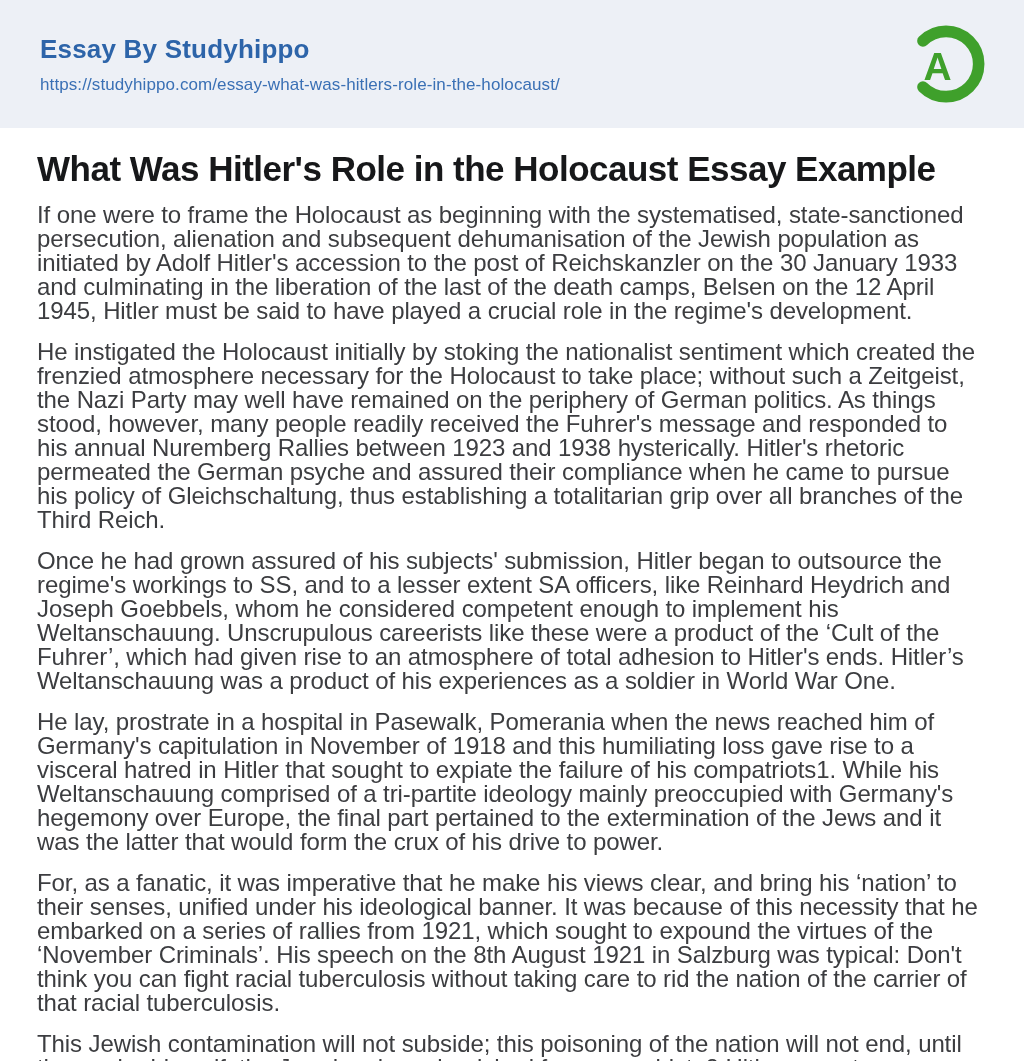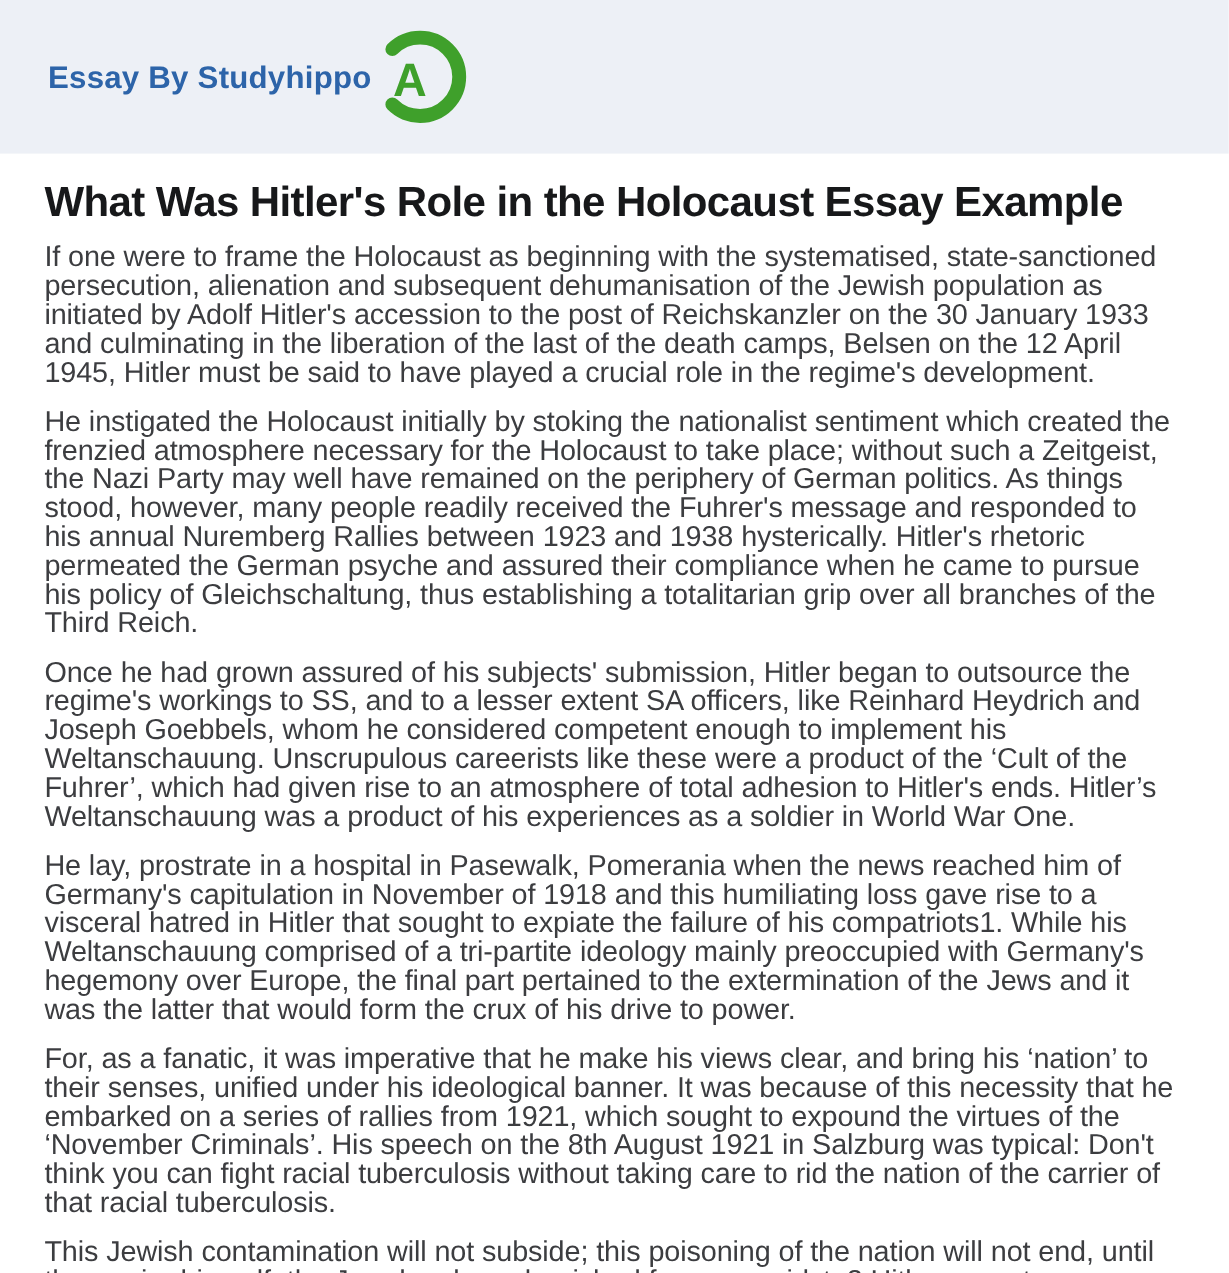--- a/index.html
+++ b/index.html
@@ -10,21 +10,21 @@
   }
   body { min-height: 1061px; }
 
   
   .header {
     width: 100%;
     height: 128px;
     background: var(--header-bg, #edf0f6);
     display: flex;
     align-items: center;
-    justify-content: flex-start;
+    justify-content: space-between;
     padding: 0 38px 0 40px;
   }
   .header-left { display: flex; flex-direction: column; gap: 10px; }
   .header-title {
     color: var(--link-blue, #2d64a9);
     font-size: 26px;
     font-weight: 700;
     letter-spacing: 0.2px;
   }
   .header-url {
@@ -55,20 +55,21 @@
     margin: 0 0 17px 0;
     max-width: 946px;
   }
 </style>
 </head>
 <body>
 
 <div class="header">
   <div class="header-left">
     <div class="header-title">Essay By Studyhippo</div>
+    <a class="header-url" href="#">https://studyhippo.com/essay-what-was-hitlers-role-in-the-holocaust/</a>
   </div>
   <svg class="logo" viewBox="0 0 76 76" aria-hidden="true">
     <path d="M 16.1 16.1 A 31 31 0 1 1 16.1 59.9" fill="none" stroke="#3fa02b" stroke-width="11" stroke-linecap="round"></path>
     <text x="30" y="53" text-anchor="middle" font-family="Liberation Sans, sans-serif" font-size="37" font-weight="700" fill="#3fa02b">A</text>
   </svg>
 </div>
 
 <div class="main">
   <h1 class="article-title">What Was Hitler's Role in the Holocaust Essay Example</h1>
   <div class="essay-body">

